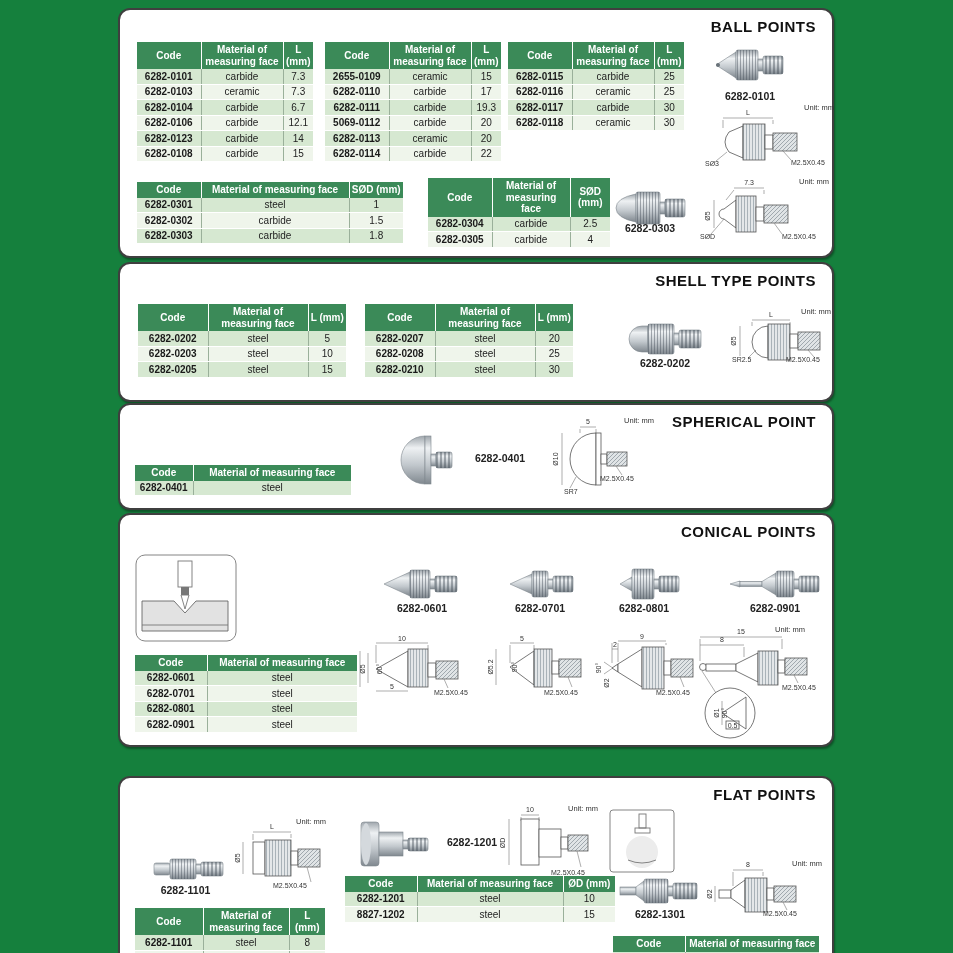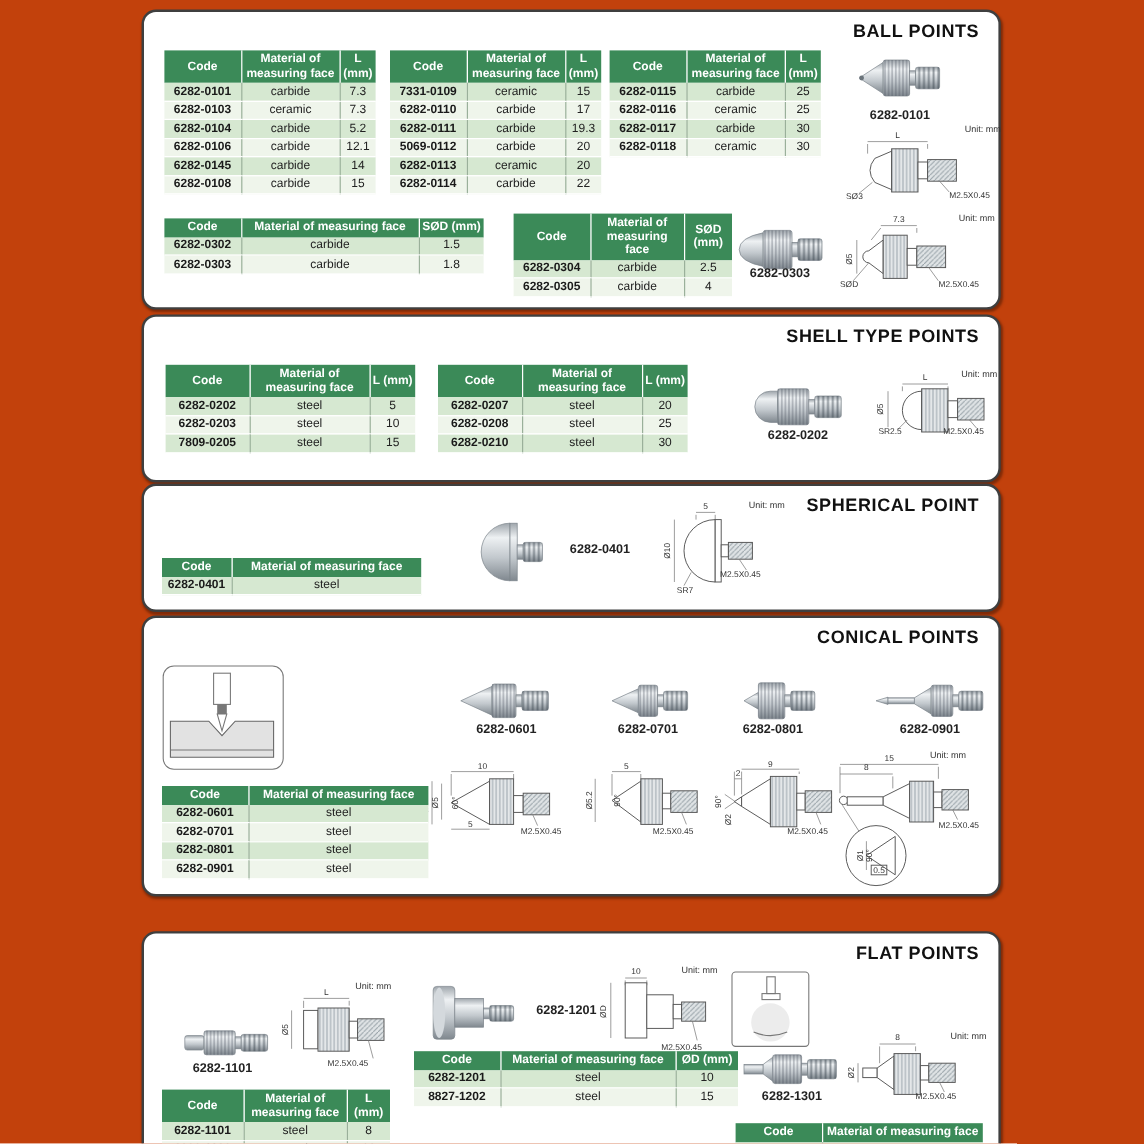--- a/index.html
+++ b/index.html
@@ -1,16 +1,16 @@
 <!DOCTYPE html>
 <html><head>
 <meta charset="utf-8">
 <style>
   html,body{margin:0;padding:0;background:#fff;}
-  .page{position:relative;width:953px;height:953px;background:#c2410c;font-family:"Liberation Sans",sans-serif;overflow:hidden;}
+  .page{position:relative;width:953px;height:953px;background:#15803d;font-family:"Liberation Sans",sans-serif;overflow:hidden;}
   .box{position:absolute;left:118px;width:712px;background:#fff;border:2px solid #3f3f3f;border-radius:12px;box-shadow:1px 2px 2px rgba(0,0,0,0.35);}
   .abs{position:absolute;}
   .title{position:absolute;top:8px;right:16px;font-size:15px;font-weight:bold;letter-spacing:0.5px;color:#111;}
   
   table.cat{border-collapse:collapse;table-layout:fixed;font-size:10px;color:#222;}
   table.cat th{background:#3b8a58;color:#fff;font-weight:bold;padding:2px 2px;border-right:1px solid #fff;text-align:center;line-height:1.15;}
   table.cat th:last-child{border-right:none;}
   table.cat td{text-align:center;padding:1.5px 2px;border-right:1px solid #9ab09a;border-bottom:1px solid #fff;line-height:1.15;}
   table.cat td:last-child{border-right:none;}
   table.cat tbody tr:nth-child(odd) td{background:#d6e8d1;}
@@ -85,29 +85,29 @@
               <td>7.3</td>
             </tr>
             <tr>
               <td class="code">6282-0103</td>
               <td>ceramic</td>
               <td>7.3</td>
             </tr>
             <tr>
               <td class="code">6282-0104</td>
               <td>carbide</td>
-              <td>5.2</td>
+              <td>6.7</td>
             </tr>
             <tr>
               <td class="code">6282-0106</td>
               <td>carbide</td>
               <td>12.1</td>
             </tr>
             <tr>
-              <td class="code">6282-0145</td>
+              <td class="code">6282-0123</td>
               <td>carbide</td>
               <td>14</td>
             </tr>
             <tr>
               <td class="code">6282-0108</td>
               <td>carbide</td>
               <td>15</td>
             </tr>
           </tbody>
         </table>
@@ -121,21 +121,21 @@
           </colgroup>
           <thead>
             <tr>
               <th>Code</th>
               <th>Material of measuring face</th>
               <th>L (mm)</th>
             </tr>
           </thead>
           <tbody>
             <tr>
-              <td class="code">7331-0109</td>
+              <td class="code">2655-0109</td>
               <td>ceramic</td>
               <td>15</td>
             </tr>
             <tr>
               <td class="code">6282-0110</td>
               <td>carbide</td>
               <td>17</td>
             </tr>
             <tr>
               <td class="code">6282-0111</td>
@@ -234,20 +234,25 @@
             <col style="width: 54px;">
           </colgroup>
           <thead>
             <tr>
               <th>Code</th>
               <th>Material of measuring face</th>
               <th>SØD (mm)</th>
             </tr>
           </thead>
           <tbody>
+            <tr>
+              <td class="code">6282-0301</td>
+              <td>steel</td>
+              <td>1</td>
+            </tr>
             <tr>
               <td class="code">6282-0302</td>
               <td>carbide</td>
               <td>1.5</td>
             </tr>
             <tr>
               <td class="code">6282-0303</td>
               <td>carbide</td>
               <td>1.8</td>
             </tr>
@@ -333,21 +338,21 @@
               <td class="code">6282-0202</td>
               <td>steel</td>
               <td>5</td>
             </tr>
             <tr>
               <td class="code">6282-0203</td>
               <td>steel</td>
               <td>10</td>
             </tr>
             <tr>
-              <td class="code">7809-0205</td>
+              <td class="code">6282-0205</td>
               <td>steel</td>
               <td>15</td>
             </tr>
           </tbody>
         </table>
       </div>
     <div class="abs" style="left:245px;top:40px">
         <table class="cat">
           <colgroup>
             <col style="width: 70px;">

